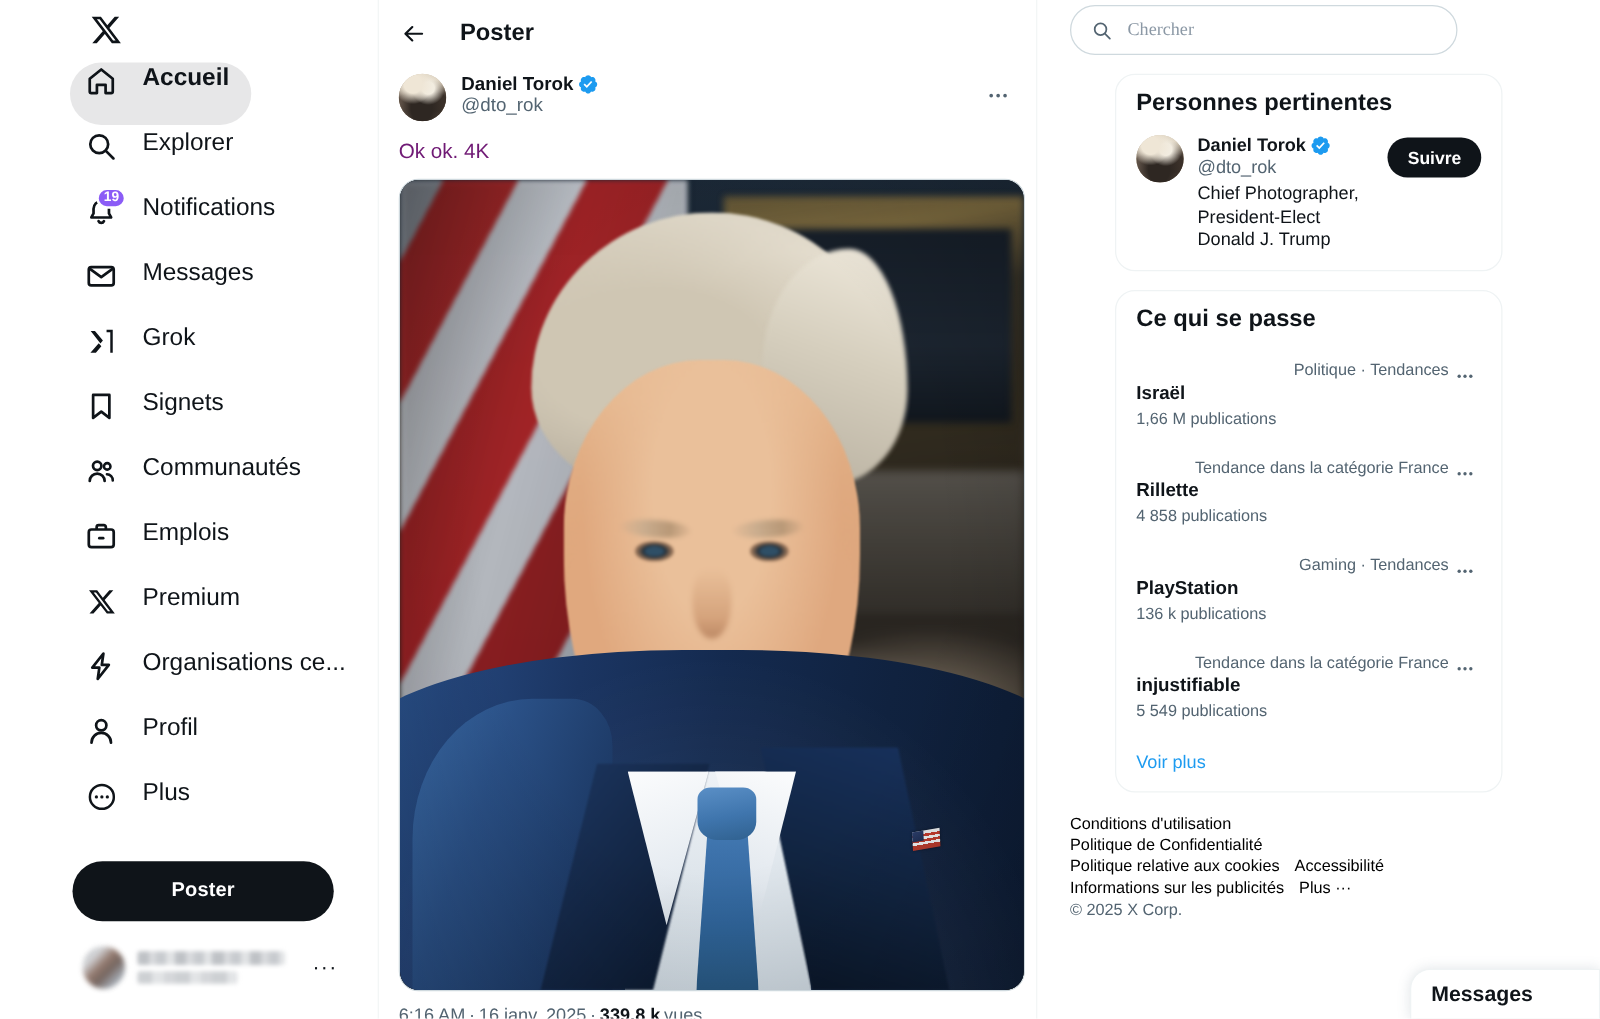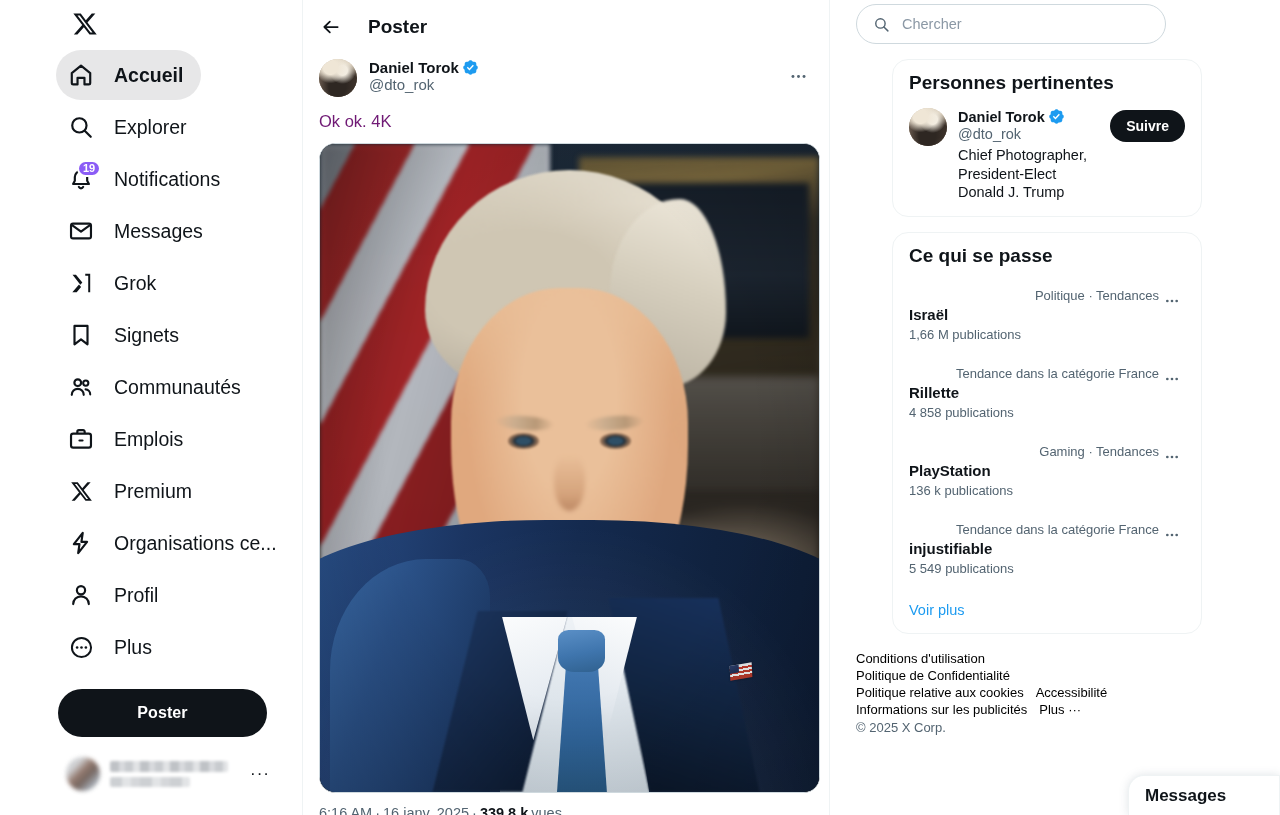--- a/index.html
+++ b/index.html
@@ -25,21 +25,21 @@
   }
   .logo-row { height: 48px; display: flex; align-items: center; padding-left: 10px; }
   .logo-btn {
     width: 38px; height: 38px; border-radius: 50%;
     display: flex; align-items: center; justify-content: center;
     cursor: pointer;
   }
 
   .nav { display: flex; flex-direction: column; margin-top: 2px; }
   .nav-item {
-    display: flex; align-items: center;
+    display: flex; 
     height: 50px;
     border-radius: 9999px;
     padding: 0 18px 0 10px;
     margin-bottom: 2px;
     cursor: pointer;
     width: fit-content;
     max-width: 222px;
     position: relative;
   }
   .nav-item.active { background: #e7e7e8; }
@@ -392,20 +392,21 @@
   .search-box {
     margin-top: 4px;
     height: 40px;
     background: #fff;
     border: 1px solid #cfd9de;
     border-radius: 9999px;
     display: flex; align-items: center;
     padding: 0 16px; gap: 12px;
     cursor: text;
     width: 310px;
+    font-family: Liberation Serif, serif;
   }
   .search-box input {
     border: none; outline: none; background: transparent;
     font-size: 14.5px; font-family: inherit;
     color: #0f1419; flex: 1; padding: 0;
   }
   .search-box input::placeholder { color: #8b98a5; }
 
   .card {
     margin-top: 15px;

